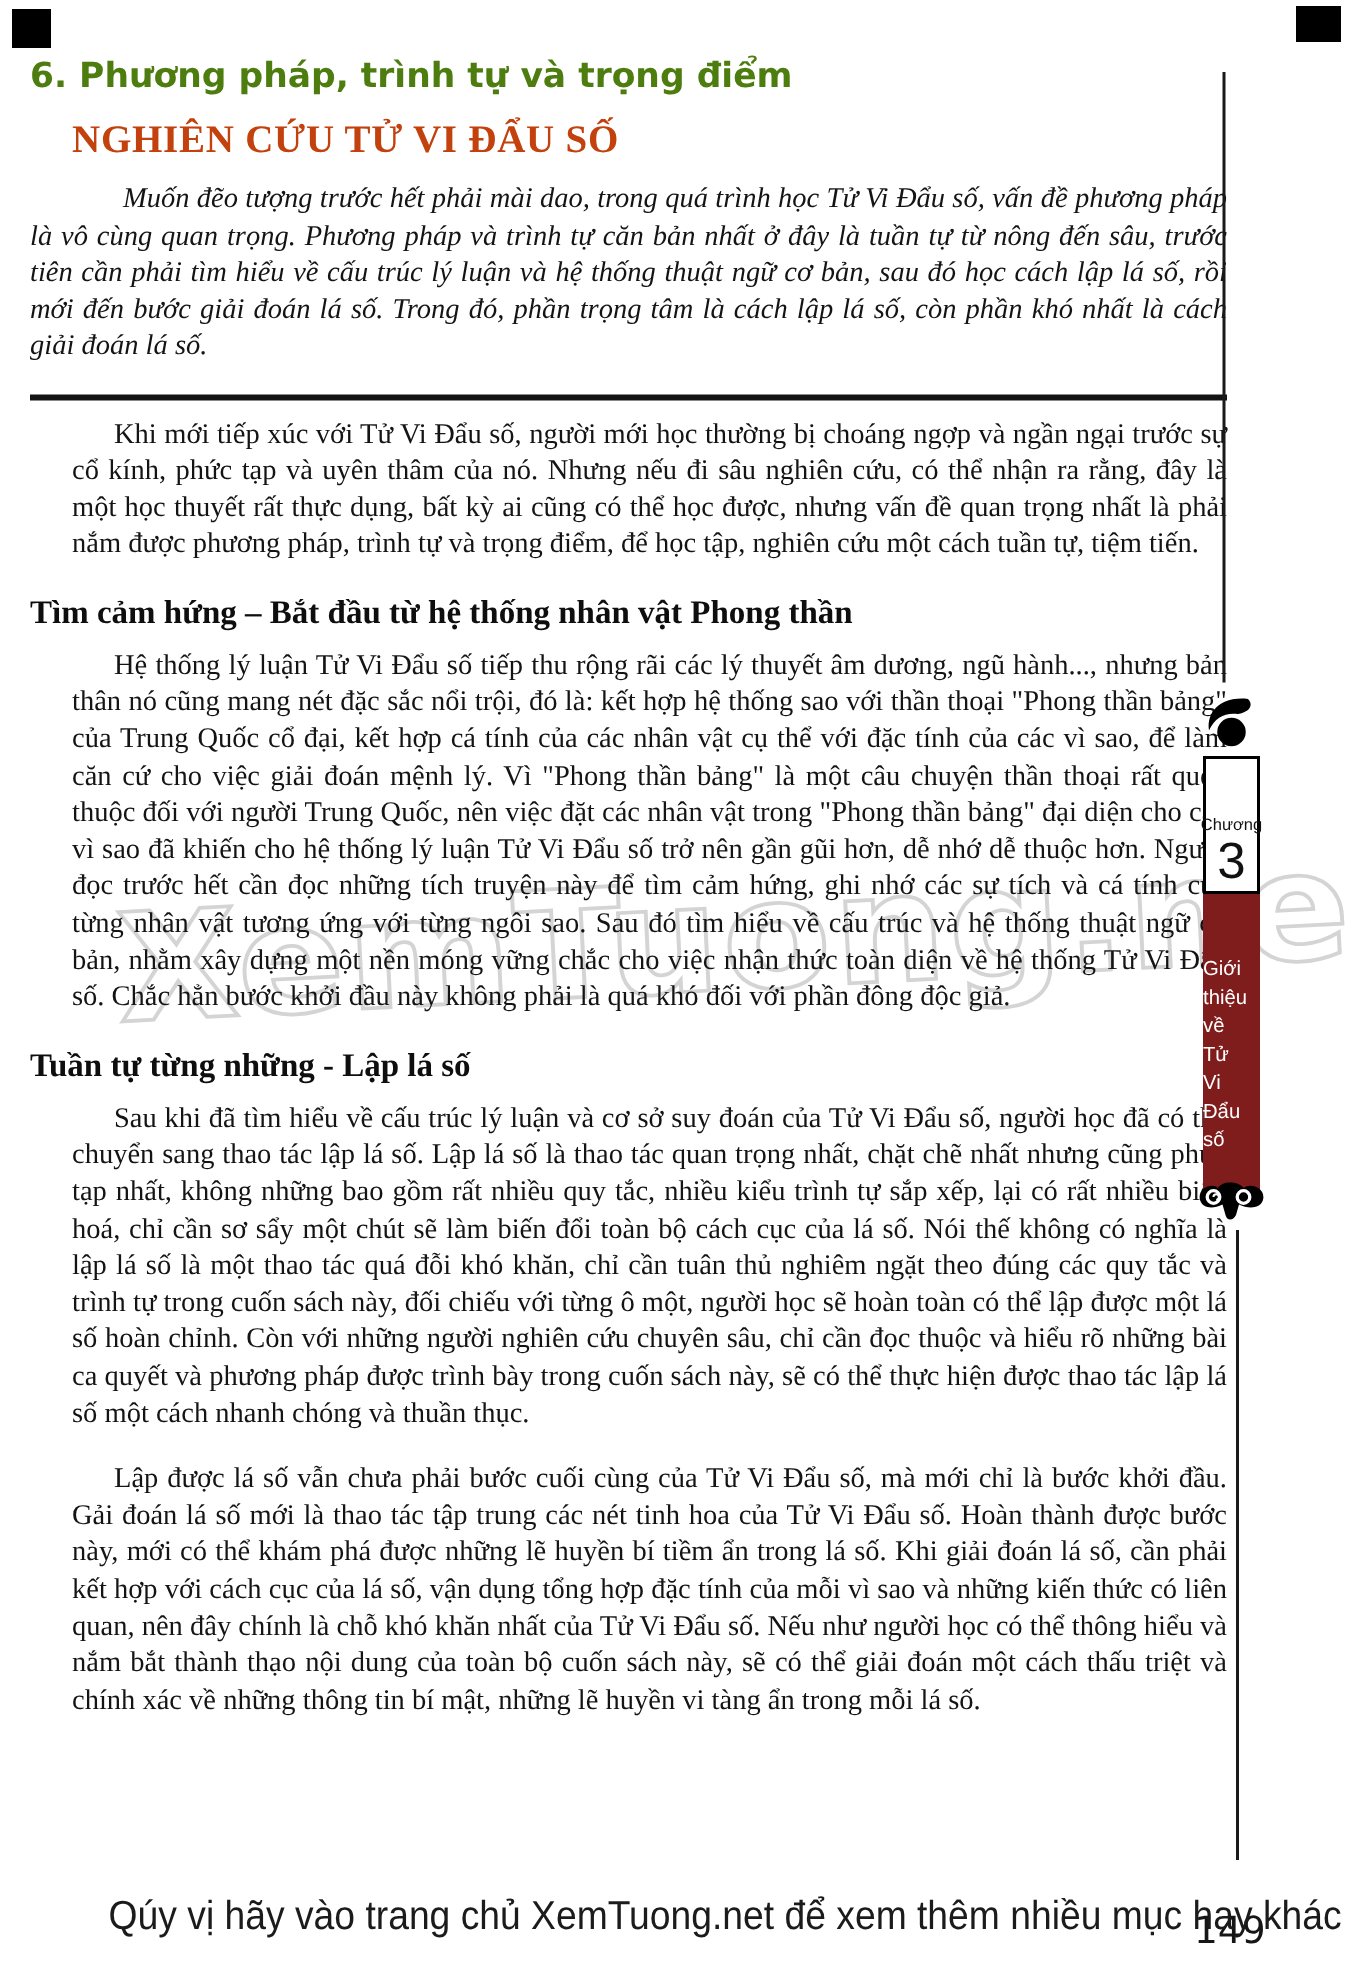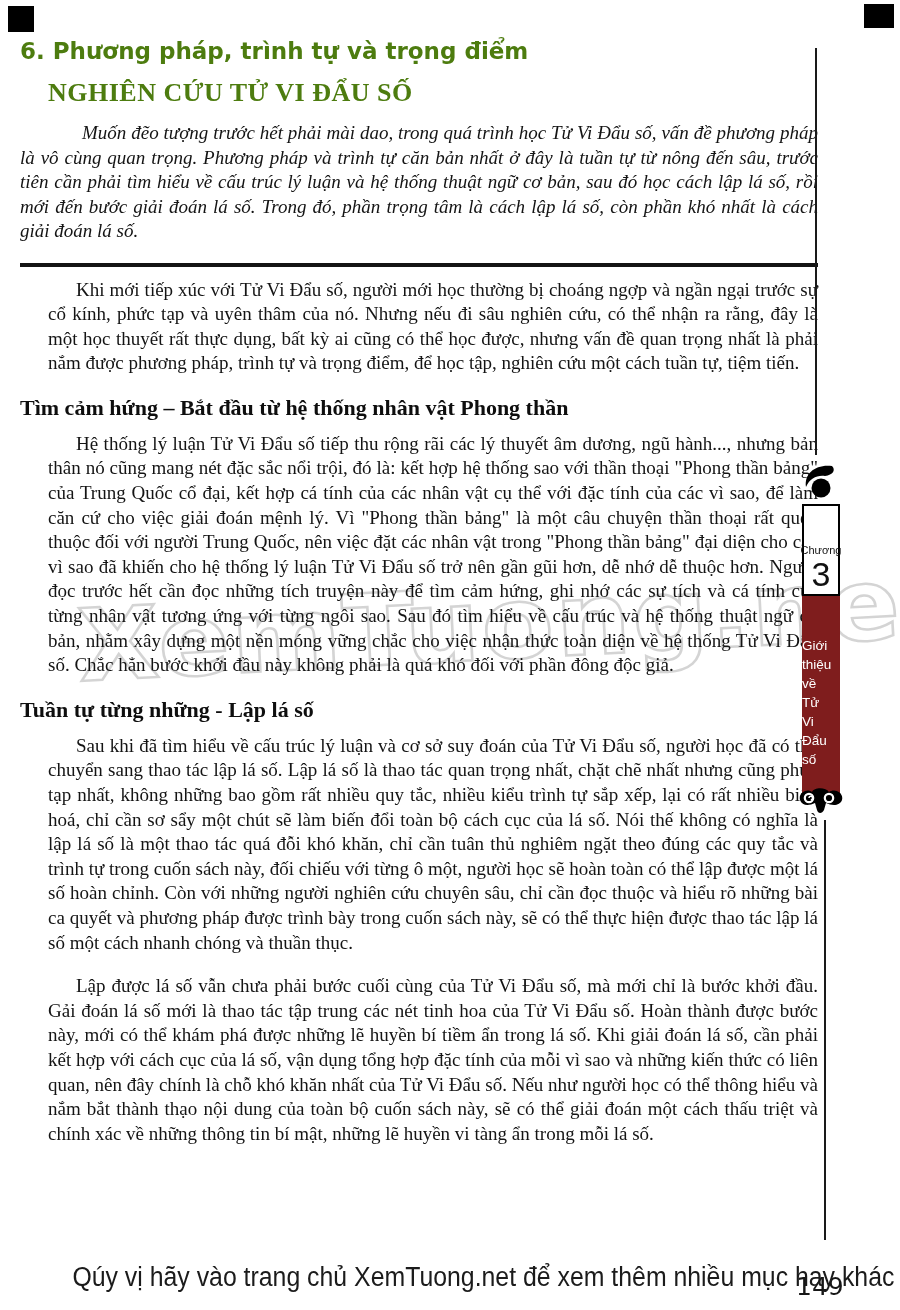--- a/index.html
+++ b/index.html
@@ -16,21 +16,21 @@
      font-family:"DejaVu Sans","Liberation Sans",sans-serif;font-weight:bold;
      font-size:100px;letter-spacing:2px;color:transparent;
      -webkit-text-stroke:2.5px #cdcdcd;transform:rotate(-3deg) scaleX(1.05);
      transform-origin:left center;white-space:nowrap;opacity:.85;}
 
   
   #column{position:absolute;left:20px;top:38px;width:798px;z-index:1;}
   .kicker{font-family:"DejaVu Sans","Liberation Sans",sans-serif;
      font-weight:bold;font-size:23px;color:#4d7c0f;}
   .book-title{margin-left:28px;margin-top:14px;font-weight:bold;font-size:26px;
-     letter-spacing:.5px;color:#4d7c0f;}
+     letter-spacing:.5px;color:#c2410c;}
   .intro{margin-top:13px;font-style:italic;font-size:19px;line-height:24.5px;
      text-align:justify;text-indent:62px;}
   .rule{margin-top:7px;height:4px;background:#141414;}
   .body-par{margin-top:11px;font-size:19px;line-height:24.6px;text-align:justify;
      text-indent:28px;margin-left:28px;}
   .sec-head{margin-top:10px;font-weight:bold;font-size:22px;color:#0e0e0e;}
 
   
   .vrule{position:absolute;width:2px;background:#1a1a1a;z-index:2;}
   #vrule-top{left:815px;top:48px;height:407px;}

